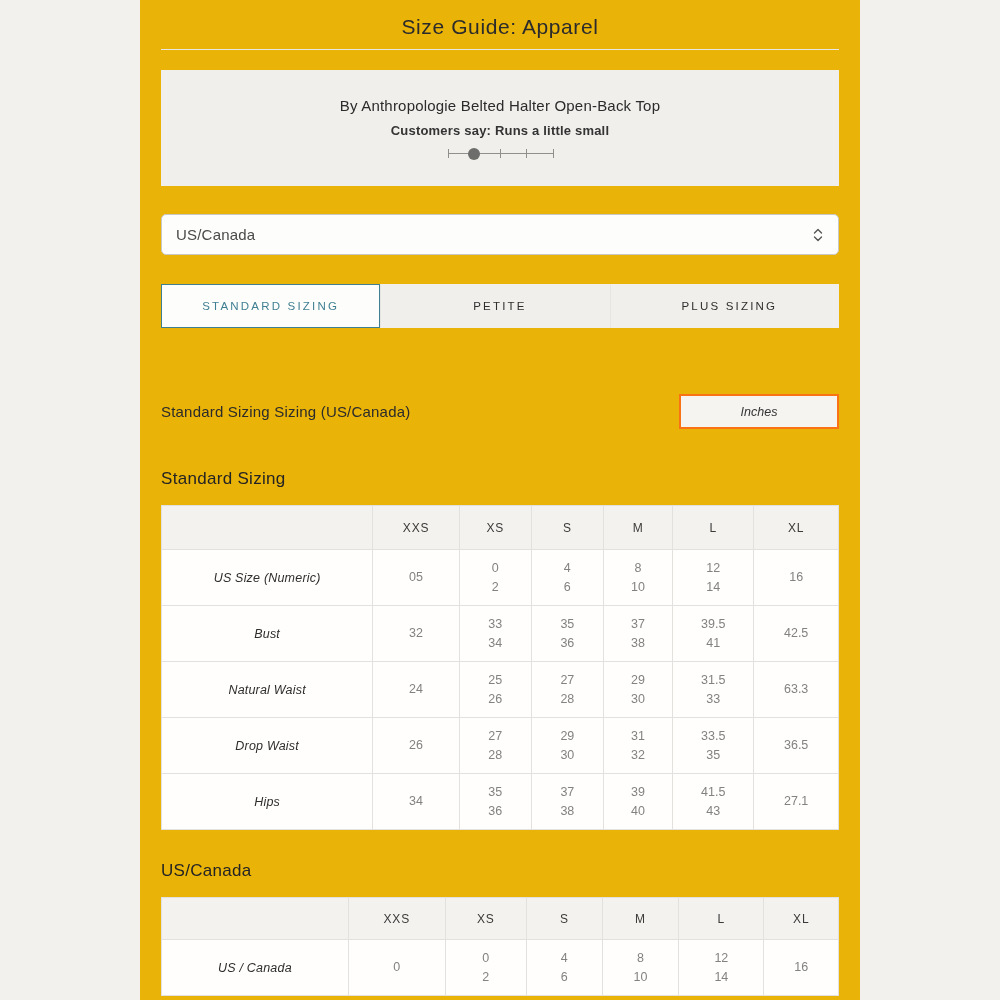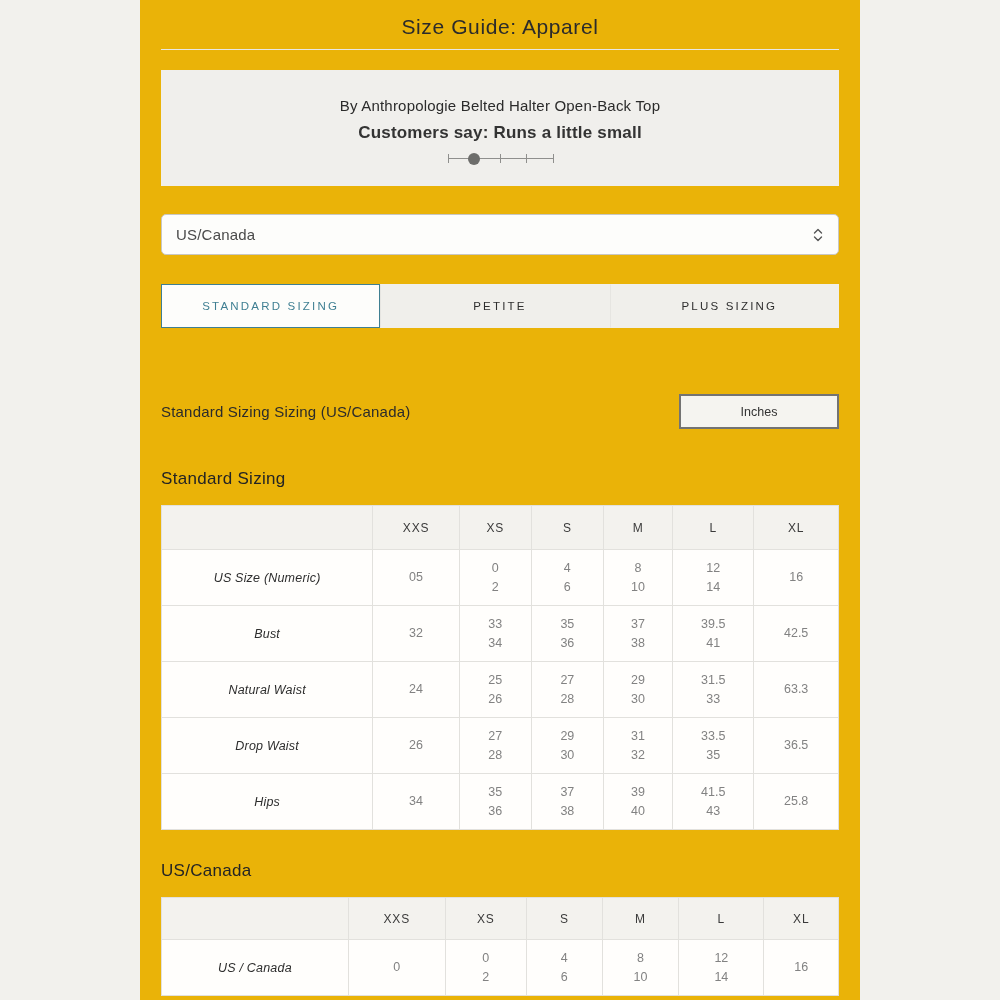--- a/index.html
+++ b/index.html
@@ -27,21 +27,21 @@
   }
   
   .product-panel {
     margin-top: 20px;
     background: #f0efec;
     height: 116px;
     text-align: center;
     padding-top: 27px;
   }
   .product-name { font-size: 15px; font-weight: 400; color: #2b2b2b; letter-spacing: 0.2px; }
-  .fit-note { margin-top: 9px; font-size: 17px; font-weight: 600; color: #333; letter-spacing: 0.2px; }
+  .fit-note { margin-top: 9px; font-size: 13px; font-weight: 600; color: #333; letter-spacing: 0.2px; }
   .fit-slider {
     position: relative;
     width: 105px; height: 14px;
     margin: 9px auto 0 auto;
   }
   .fit-slider .track {
     position: absolute; left: 0; right: 0; top: 6px; height: 1px;
     background: #8f8f8d;
   }
   .fit-slider .tick {
@@ -89,21 +89,21 @@
   }
   .sizing-subheading { flex: 1; font-size: 15px; color: #2b2b2b; letter-spacing: 0.2px; }
   .unit-btn {
     width: 160px; height: 35px;
     display: flex; align-items: center; justify-content: center;
     font-size: 12.5px; color: #333;
     background: #f3f2ee;
     cursor: pointer;
     border: none;
   }
-  .unit-btn.selected { border: 2px solid #737373; background: #f5f4f0; }
+  .unit-btn.selected { border: 2px solid #f97316; background: #f5f4f0; font-style: italic; }
   .unit-btn + .unit-btn { margin-left: 10px; }
   
   .table-heading { font-size: 17px; color: #242424; letter-spacing: 0.3px; }
   .heading-standard { margin-top: 40px; }
   .heading-uscanada { margin-top: 31px; }
   table.size-table {
     margin-top: 16px;
     width: 100%;
     border-collapse: collapse;
     table-layout: fixed;
@@ -247,21 +247,21 @@
         <td class="row-label">Hips</td>
         <td class="cell-val">34</td>
         <td class="cell-val">35
 36</td>
         <td class="cell-val">37
 38</td>
         <td class="cell-val">39
 40</td>
         <td class="cell-val">41.5
 43</td>
-        <td class="cell-val">25.8</td>
+        <td class="cell-val">27.1</td>
       </tr>
     </tbody>
   </table>
 
   <div class="table-heading heading-uscanada">US/Canada</div>
   <table class="size-table us-table">
     <colgroup>
       <col style="width:27.6%">
         <col style="width:14.3%">
         <col style="width:12%">

